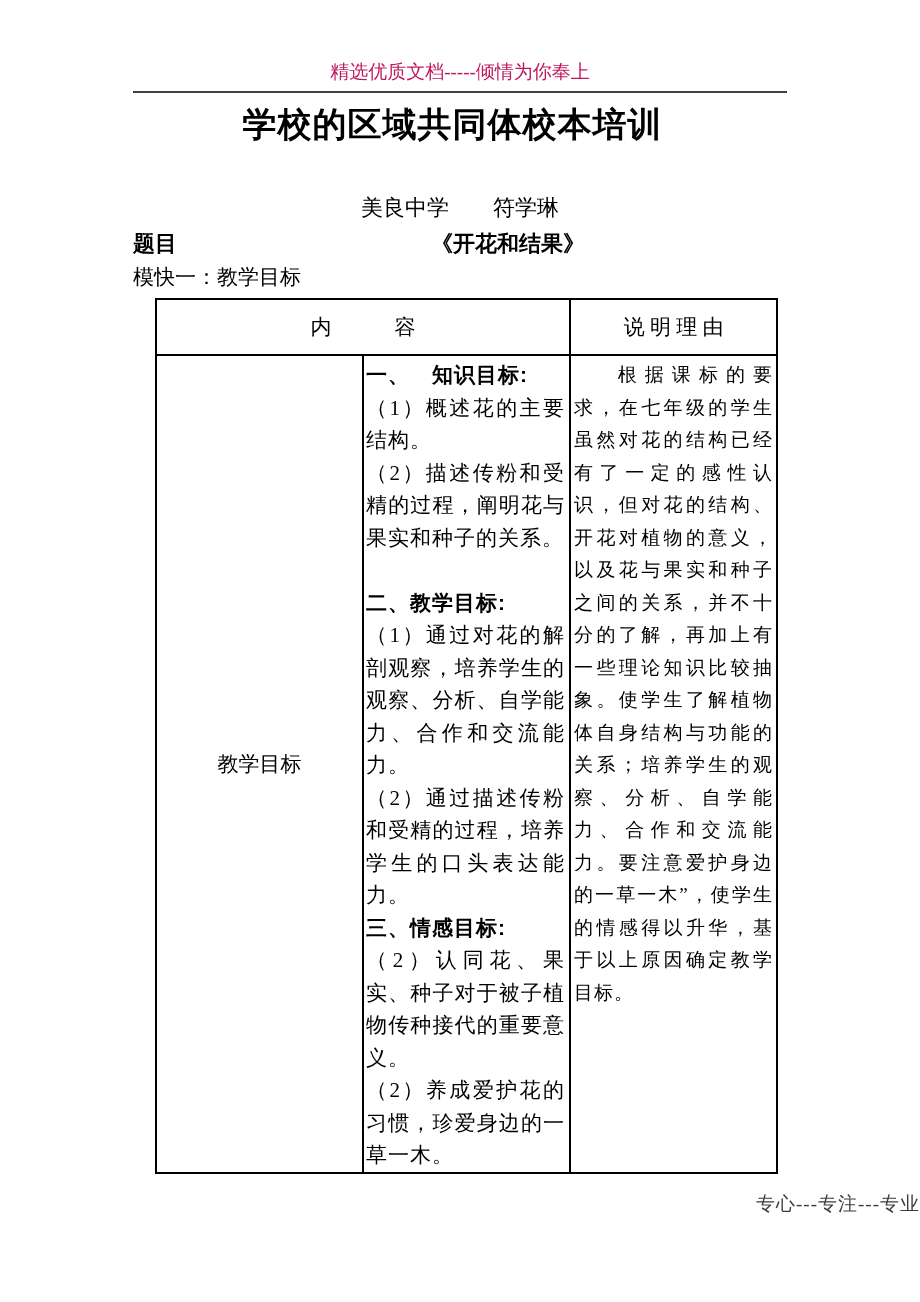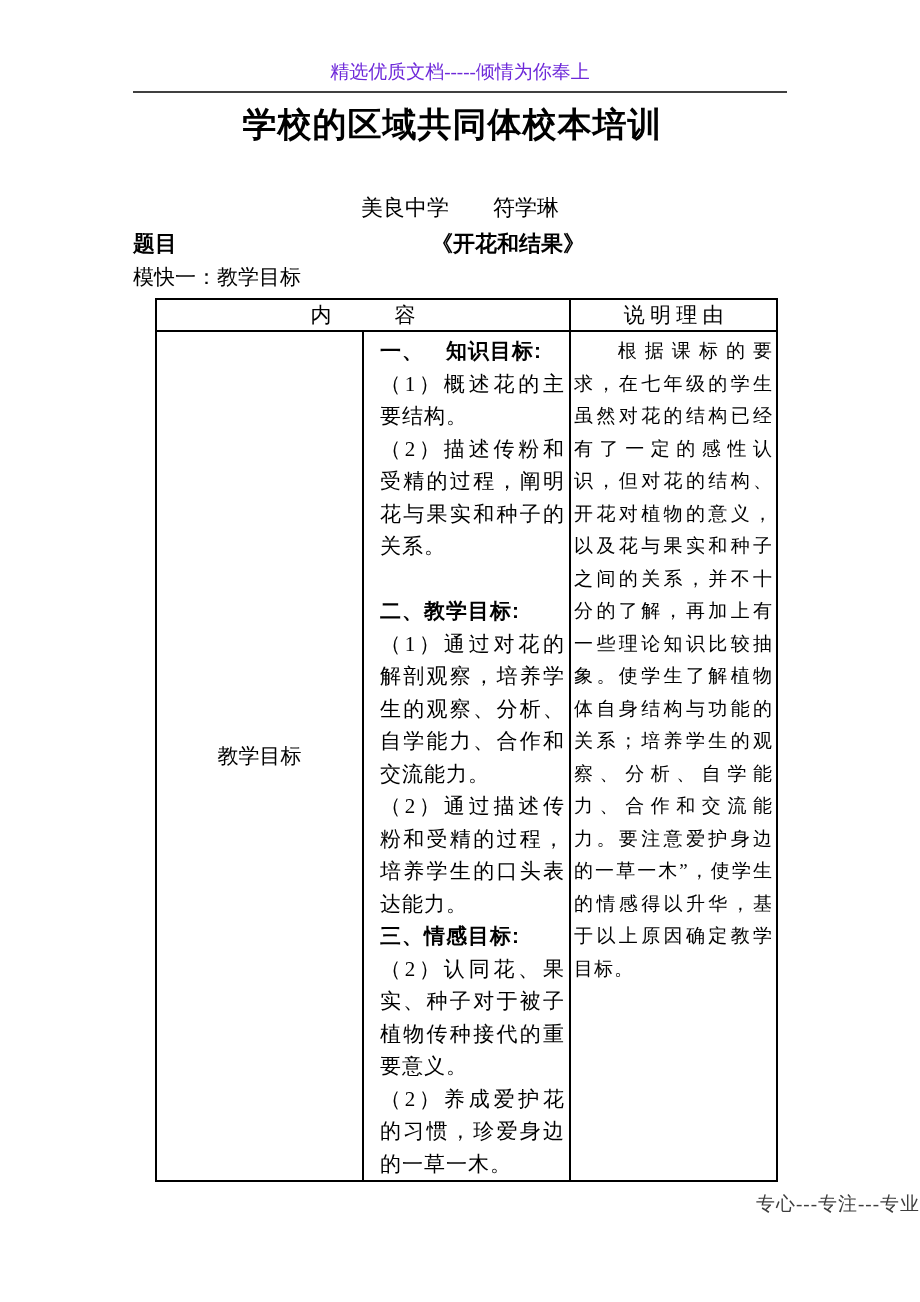--- a/index.html
+++ b/index.html
@@ -8,33 +8,33 @@
     --rule:#404040;
     --muted:#3d3d3d;
     --bg:#ffffff;
   }
   html,body{margin:0;padding:0;background:#888;}
   .page{
     width:920px;height:1302px;position:relative;overflow:hidden;
     margin:0 auto;background:var(--bg);color:var(--text);
     font-family:"Liberation Serif","DejaVu Serif",serif;
   }
-  .doc-header{padding-top:60px;text-align:center;font-size:19px;line-height:24px;color:#6d28d9;}
+  .doc-header{padding-top:60px;text-align:center;font-size:19px;line-height:24px;color:#be185d;}
   .header-rule{height:0;border:none;border-top:2px solid var(--rule);margin:7px 133px 0 133px;}
   .doc-title{margin:9px 15px 0 0;text-align:center;font-size:34px;line-height:46px;font-weight:bold;letter-spacing:1px;}
   .byline{margin-top:46px;text-align:center;font-size:22px;line-height:28px;}
   .topic-row{margin:8px 133px 0 133px;position:relative;font-size:22px;line-height:28px;}
   .topic-label{position:absolute;left:0;top:0;font-weight:bold;font-family:"Liberation Sans","DejaVu Sans",sans-serif;}
   .topic-value{display:block;text-align:center;padding-left:96px;font-weight:bold;}
   .module-line{margin:5px 133px 0 133px;font-size:21px;line-height:29px;}
   .goals-table{border-collapse:collapse;table-layout:fixed;width:623px;margin:6px 0 0 155px;}
   .goals-table td{border:2px solid var(--border);}
-  .th-cell{height:30px;text-align:center;font-size:21px;padding:0;vertical-align:middle;}
+  .th-cell{height:30px;text-align:center;font-size:21px;padding:12px;vertical-align:middle;}
   .label-cell{width:67px;height:677px;vertical-align:middle;text-align:center;font-size:21px;line-height:40px;padding:0 14px;}
-  .content-cell{width:305px;vertical-align:top;padding:3px 4px 0 16px;}
+  .content-cell{width:305px;vertical-align:top;padding:3px 4px 0 2px;}
   .reason-cell{width:251px;vertical-align:top;padding:3px 3px 0 3px;}
   .cp{margin:0;font-size:21px;line-height:32.5px;text-align:justify;letter-spacing:1px;}
   .cp.hd{font-family:"Liberation Sans","DejaVu Sans",sans-serif;font-weight:bold;}
   .cp.blank{height:32.5px;}
   .reason-p{margin:0;font-size:19px;line-height:32.5px;text-align:justify;text-indent:2.3em;letter-spacing:1px;}
   .doc-footer{position:absolute;top:1192px;left:0;width:100%;text-align:right;font-size:19px;line-height:24px;color:var(--muted);letter-spacing:1px;}
 </style>
 </head>
 <body>
 

